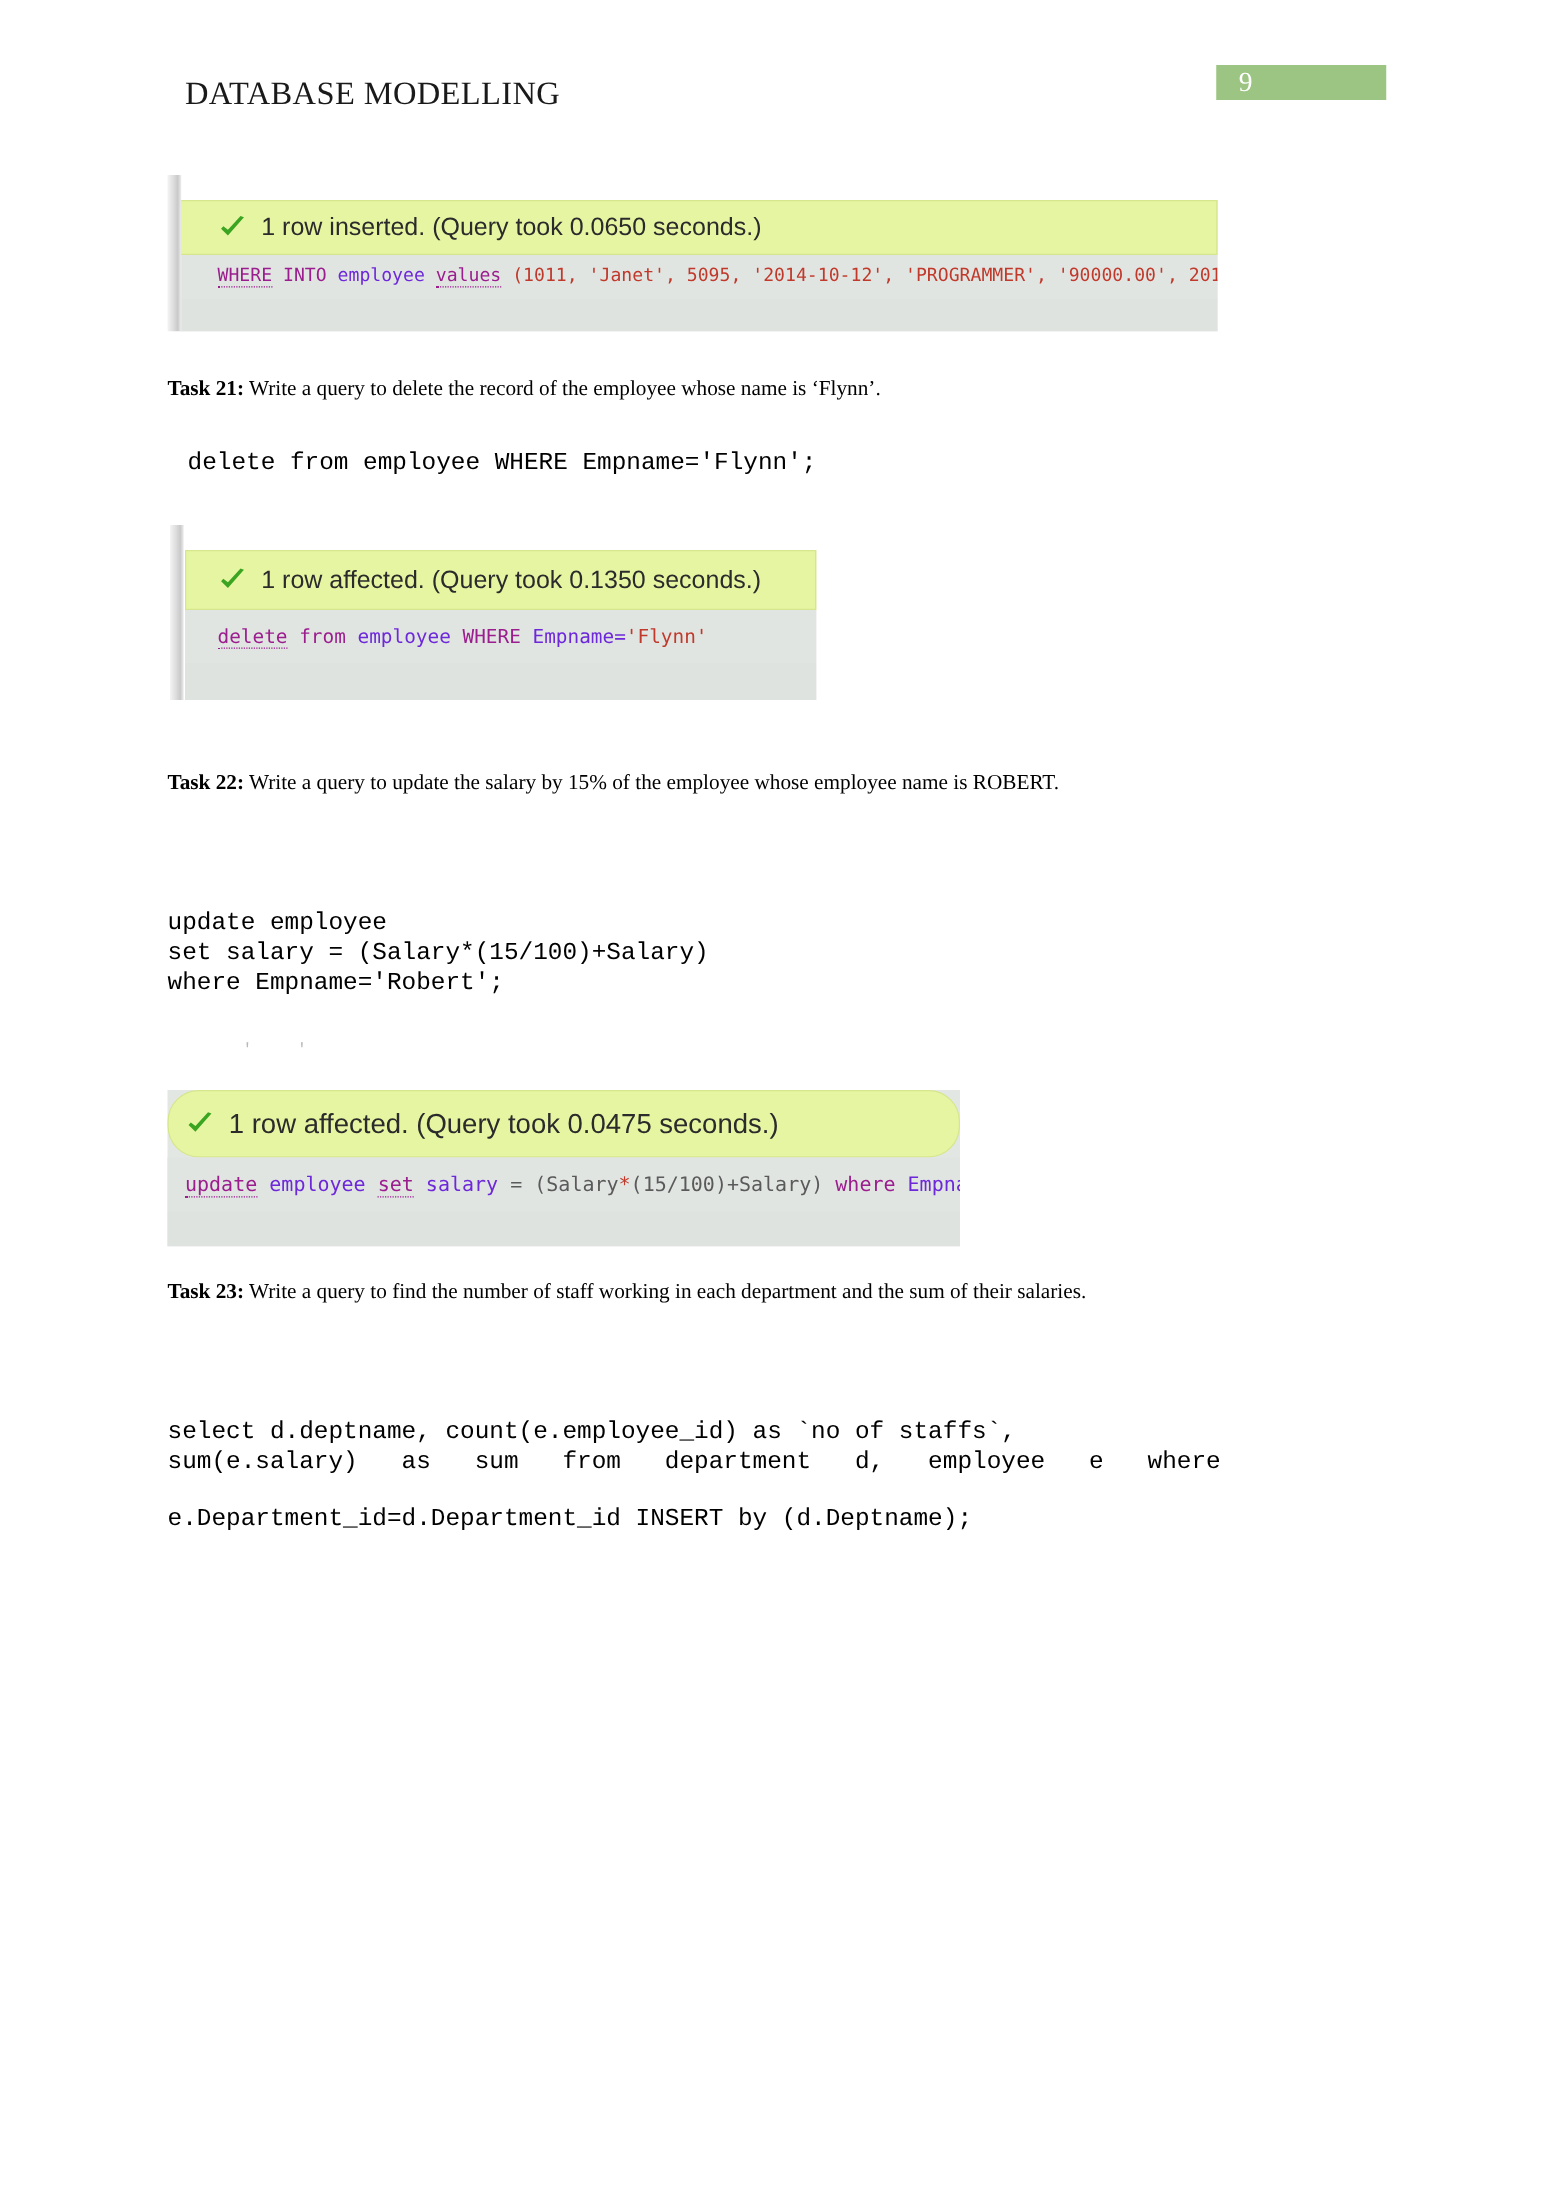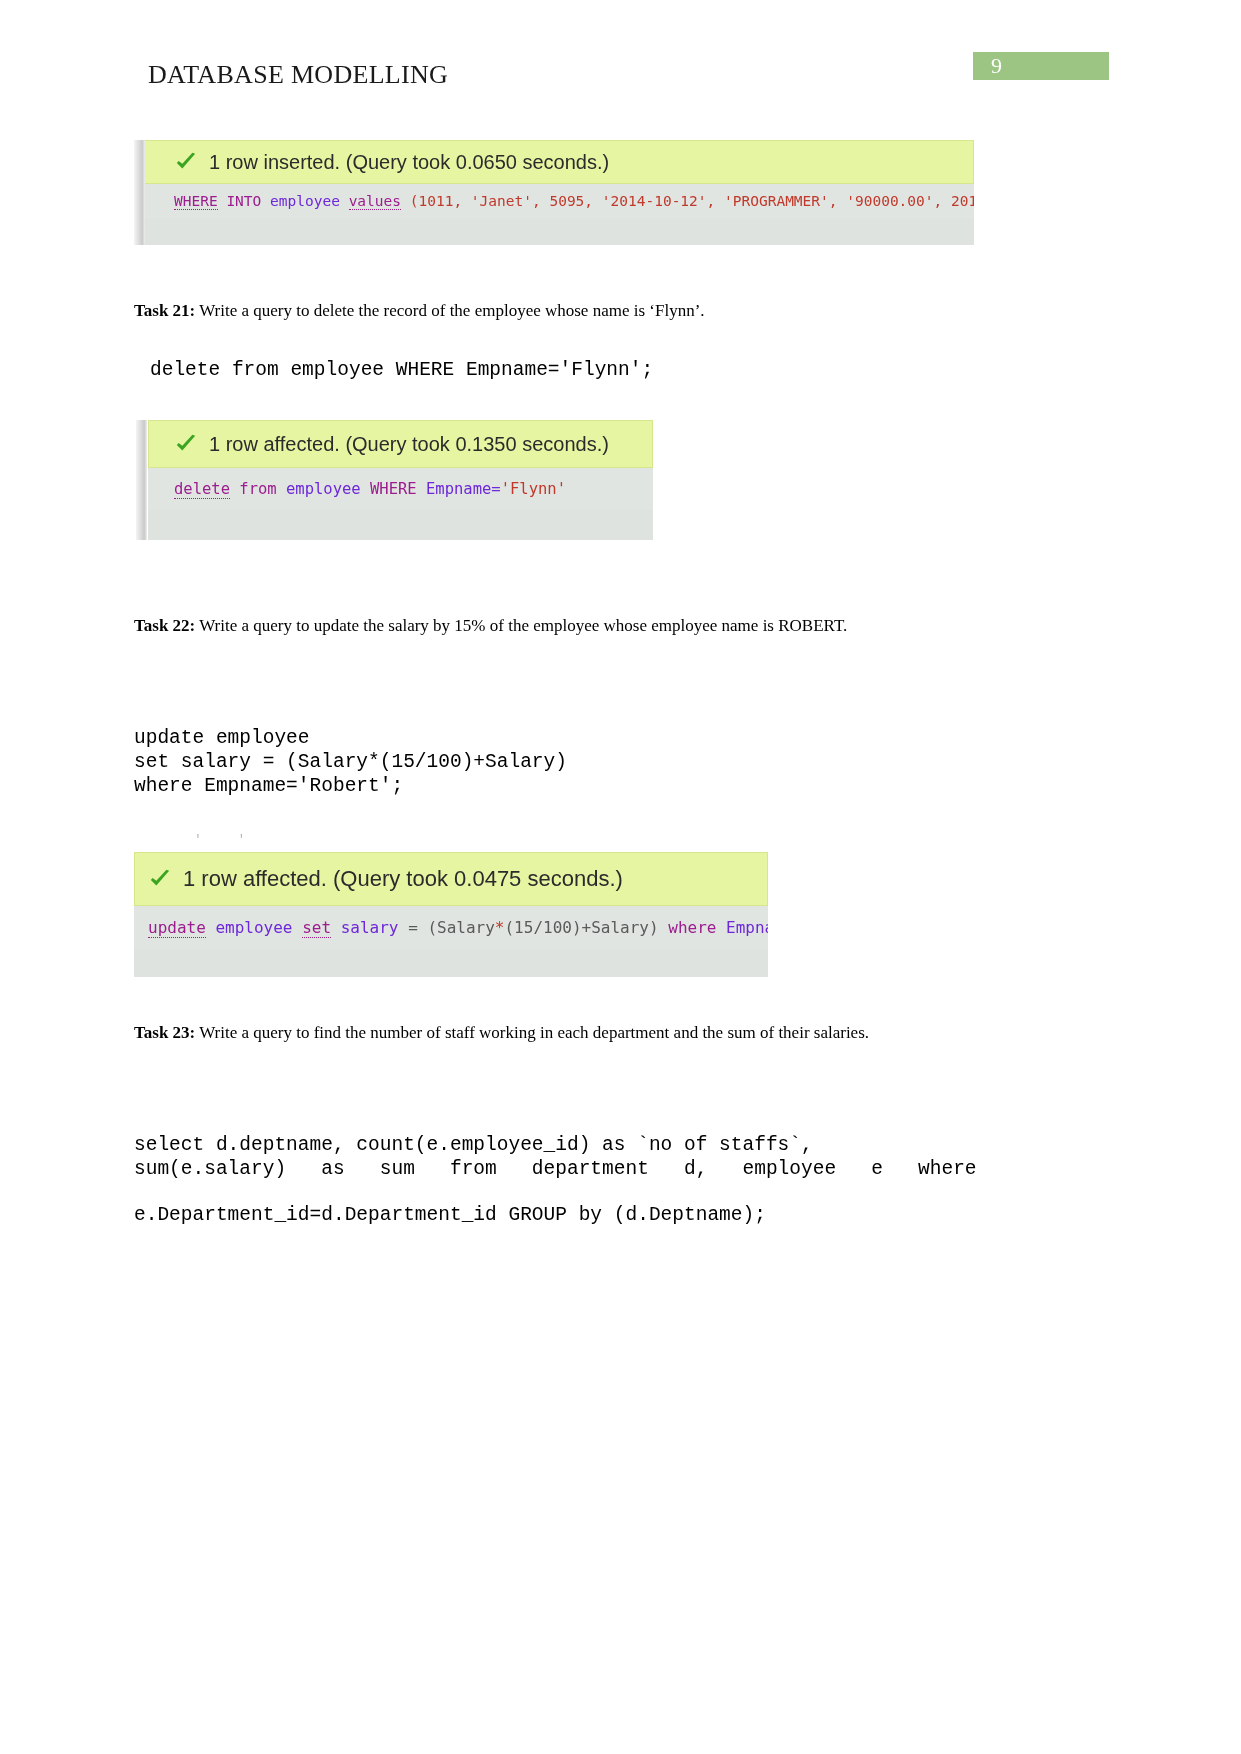--- a/index.html
+++ b/index.html
@@ -96,20 +96,21 @@
     background: #e3e7e4;
   }
   .shot-success {
     background: #e6f5a2;
     border: 1px solid #d6e68d;
     box-sizing: border-box;
     display: flex;
     align-items: center;
     gap: 12px;
     padding: 8px 14px;
+    margin-top: 20px;
   }
   .check-icon {
     flex: 0 0 auto;
     width: 22px;
     height: 22px;
     display: block;
   }
   .success-text {
     font-family: "Liberation Sans", sans-serif;
     font-size: 20px;
@@ -146,21 +147,21 @@
   #shot-insert .shot-foot    { height: 26px; }
 
   #shot-delete  { position: absolute; left: 2px;  top: 420px; width: 517px; }
   #shot-delete .shot-body    { margin-left: 12px; }
   #shot-delete .shot-success { height: 48px; padding-left: 26px; }
   #shot-delete .shot-sql     { font-size: 15.5px; padding-left: 26px; padding-top: 12px; padding-bottom: 12px;}
   #shot-delete .shot-foot    { height: 30px; }
 
   #shot-update  { position: absolute; left: 0;   top: 852px; width: 634px; }
   #shot-update .shot-body    { margin-left: 0; }
-  #shot-update .shot-success { height: 54px; padding-left: 14px; }
+  #shot-update .shot-success { height: 54px; padding-left: 14px; border-radius: 25px; }
   #shot-update .shot-success .success-text { font-size: 22px; }
   #shot-update .shot-sql     { font-size: 16px; padding: 12px 14px; }
   #shot-update .shot-foot    { height: 28px; }
   #shot-update .stray-marks {
     position: absolute;
     top: -20px;
     left: 60px;
     font-family: "Liberation Mono", monospace;
     font-size: 13px;
     color: #b8b8b8;
@@ -233,16 +234,16 @@
         <div class="shot-foot"></div>
       </div>
     </div>
 
     <p class="task-para" style="position:absolute; top:1007px; left:0; width:975px;">
       <span class="task-label">Task 23:</span><span> Write a query to find the number of staff working in each department and the sum of their salaries.</span>
     </p>
 
     <pre class="code-block" style="position:absolute; top:1133px; left:0;">select d.deptname, count(e.employee_id) as `no of staffs`,</pre>
     <pre class="code-block" style="position:absolute; top:1157px; left:0;">sum(e.salary)   as   sum   from   department   d,   employee   e   where</pre>
-    <pre class="code-block" style="position:absolute; top:1203px; left:0;">e.Department_id=d.Department_id GROUP by (d.Deptname);</pre>
+    <pre class="code-block" style="position:absolute; top:1203px; left:0;">e.Department_id=d.Department_id INSERT by (d.Deptname);</pre>
 
   </div>
 </div>
 
 </body></html>

